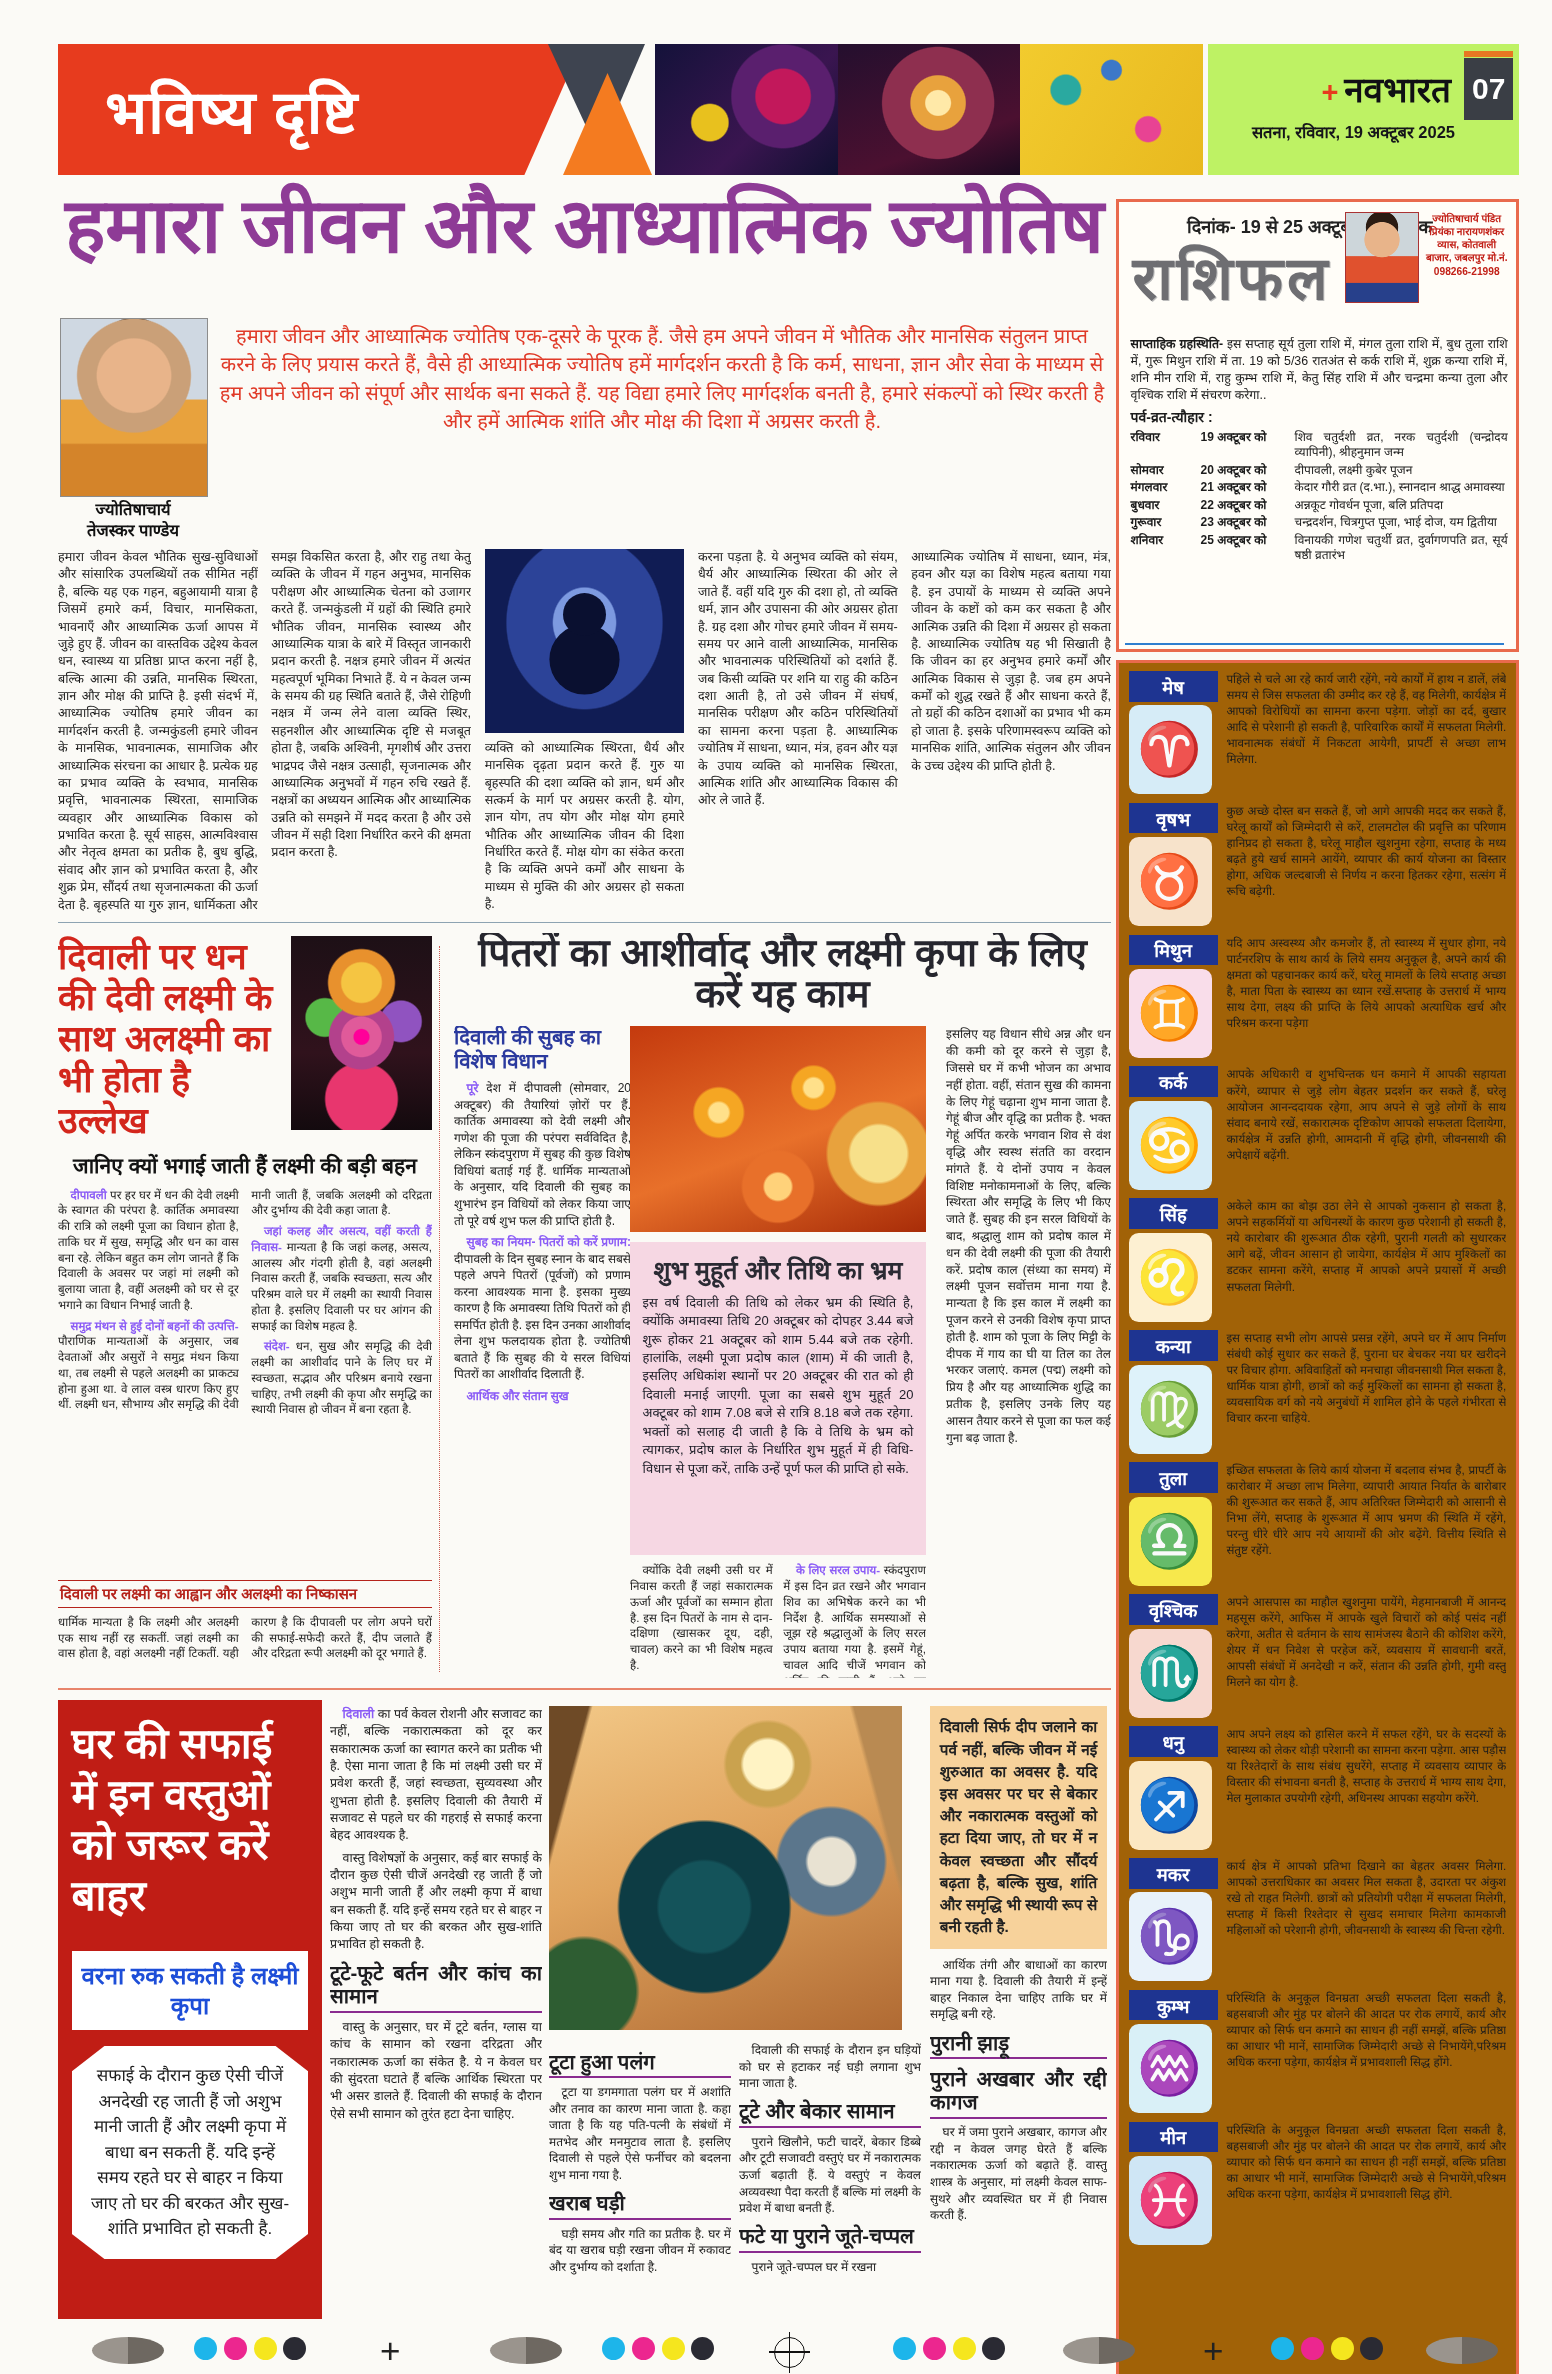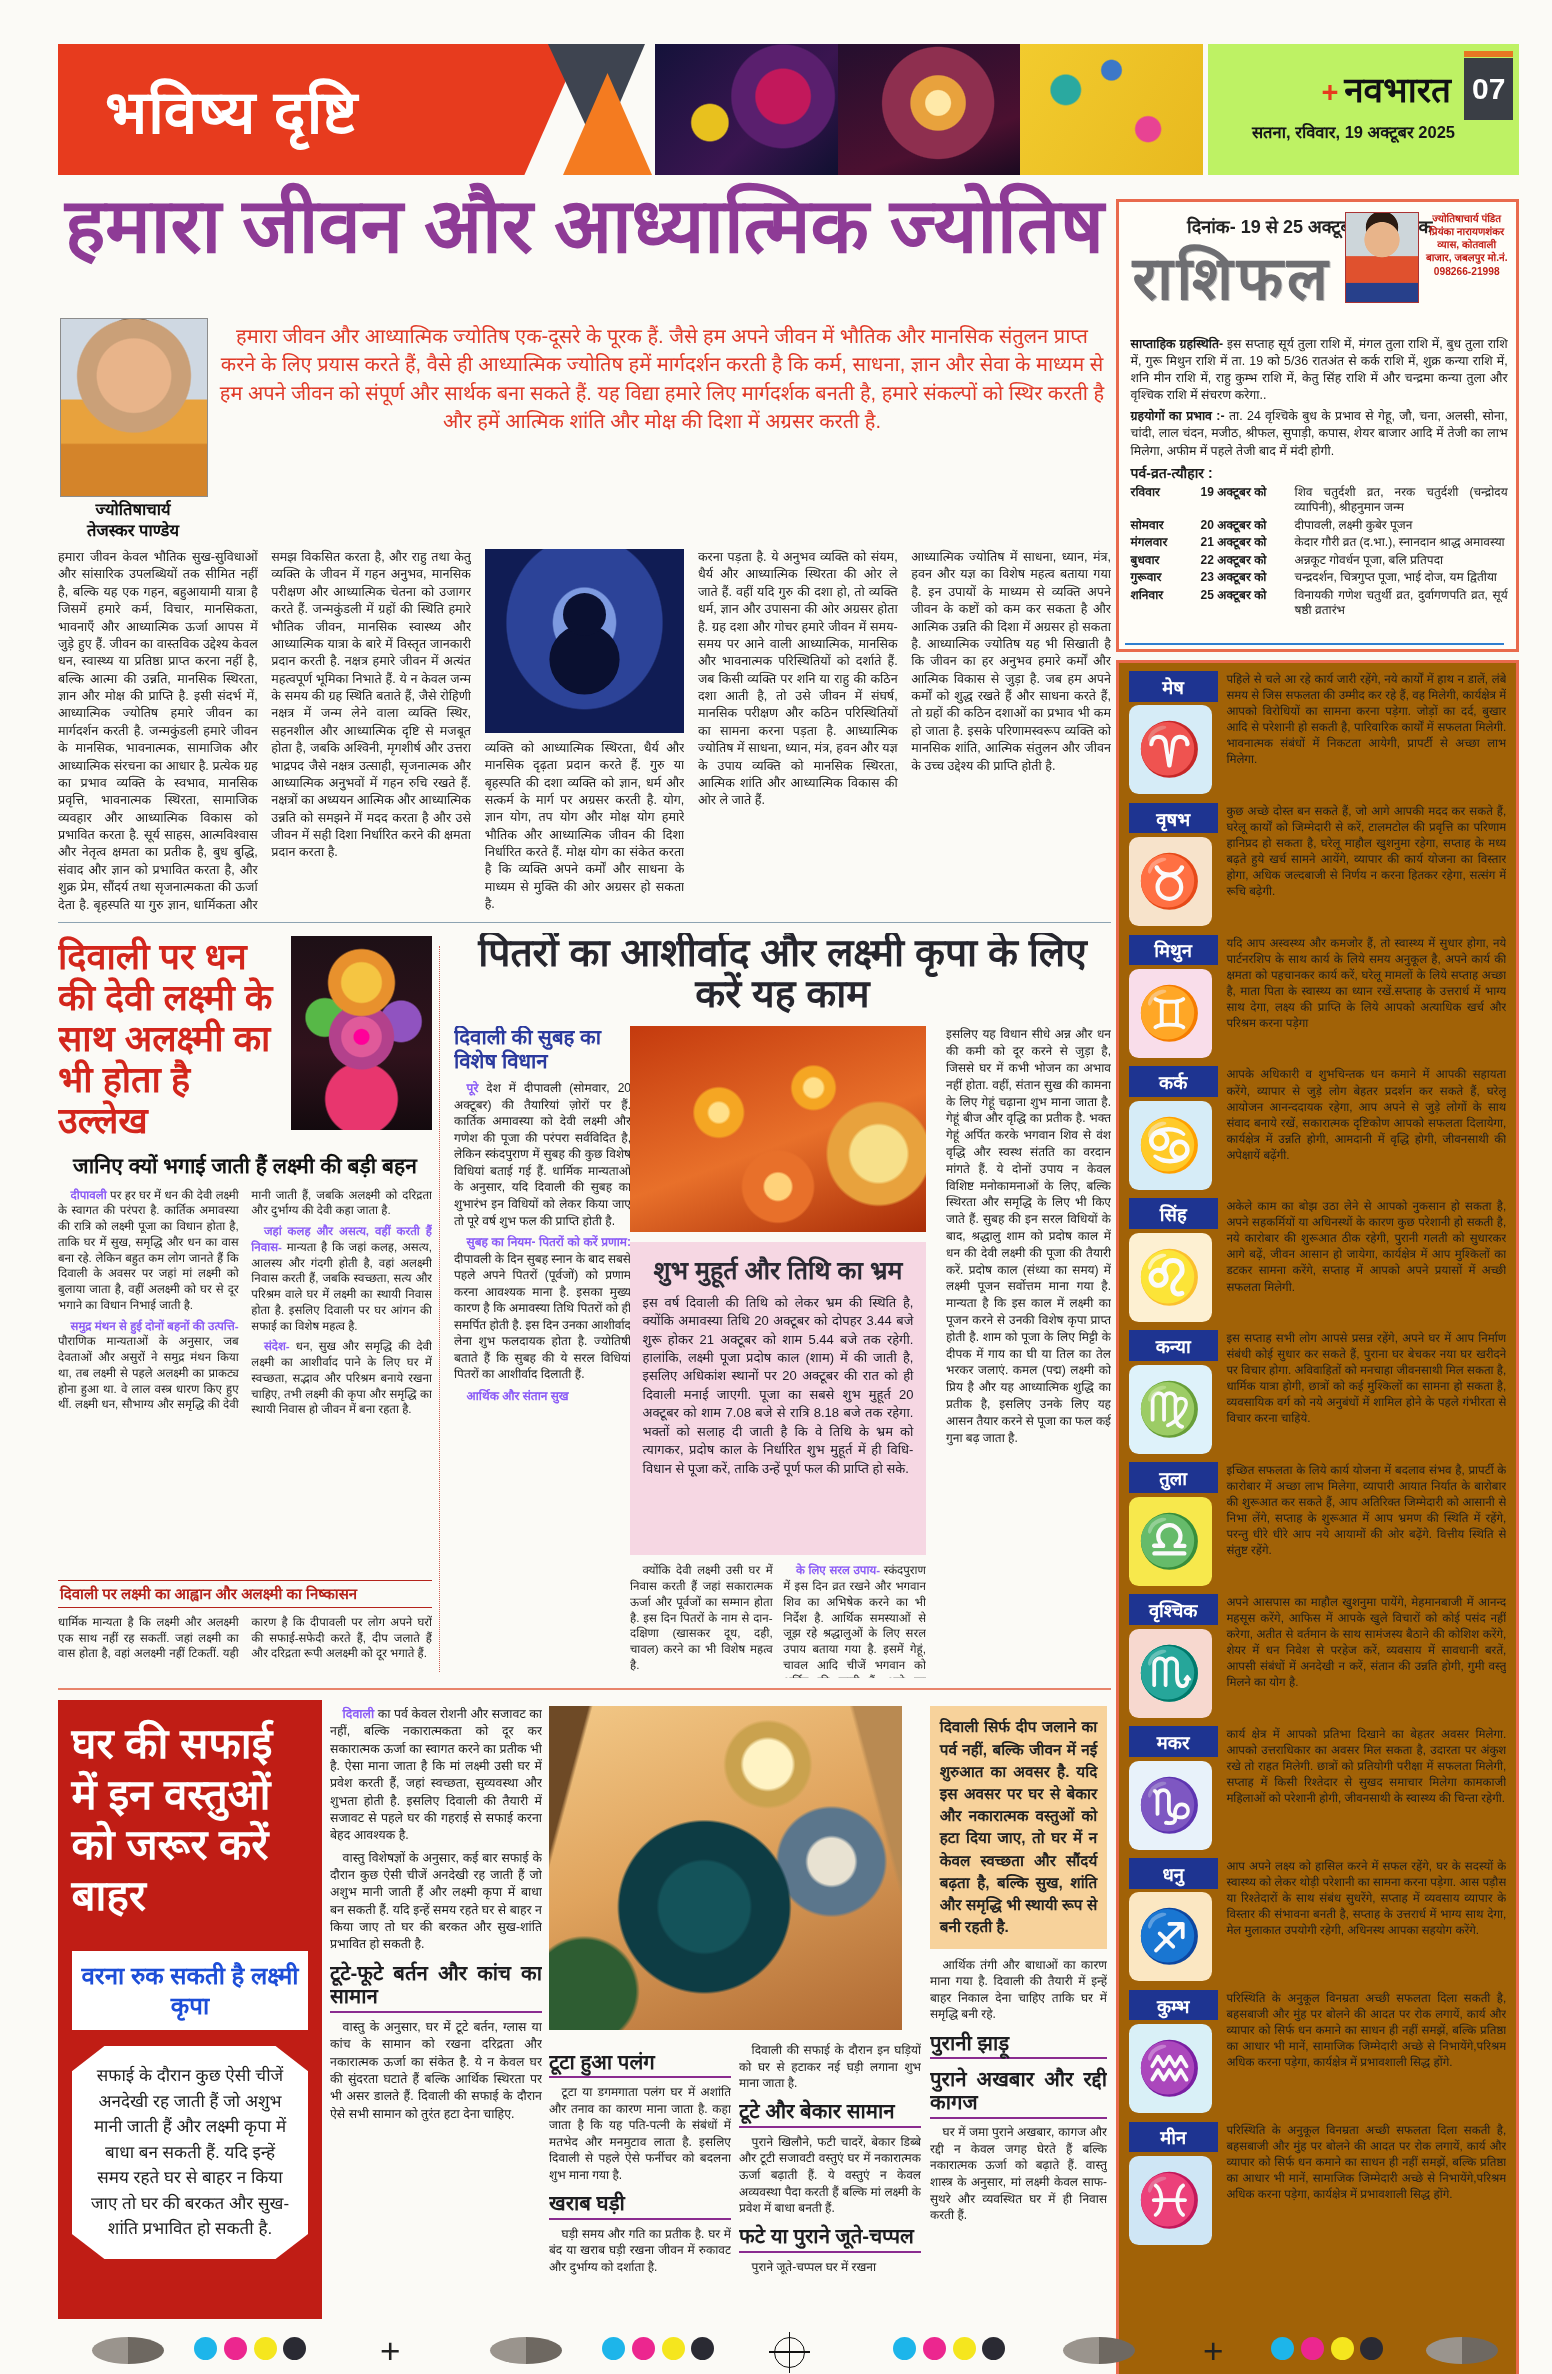--- a/index.html
+++ b/index.html
@@ -198,21 +198,20 @@
     </div>
   </div>
 
   <div class="abs hbox1">
     <div class="h-date">दिनांक-  19 से 25 अक्टूबर 2025 तक</div>
     <div class="h-title">राशिफल</div>
     <div class="h-photo"></div>
     <div class="h-info">ज्योतिषाचार्य पंडित प्रियंका नारायणशंकर व्यास, कोतवाली बाजार, जबलपुर मो.नं. 098266-21998</div>
     <div class="h-paras">
       <p><b>साप्ताहिक ग्रहस्थिति-</b> <span>इस सप्ताह सूर्य तुला राशि में, मंगल तुला राशि में, बुध तुला राशि में, गुरू मिथुन राशि में ता. 19 को 5/36 रातअंत से कर्क राशि में, शुक्र कन्या राशि में, शनि मीन राशि में, राहु कुम्भ राशि में, केतु सिंह राशि में और चन्द्रमा कन्या तुला और वृश्चिक राशि में संचरण करेगा..</span></p>
-      <p><b>ग्रहयोगों का प्रभाव :-</b> <span>ता. 24 वृश्चिके बुध के प्रभाव से गेहू, जौ, चना, अलसी, सोना, चांदी, लाल चंदन, मजीठ, श्रीफल, सुपाड़ी, कपास, शेयर बाजार आदि में तेजी का लाभ मिलेगा, अफीम में पहले तेजी बाद में मंदी होगी.</span></p>
       <div class="fest-label">पर्व-व्रत-त्यौहार :</div>
       <div id="fest-list">
           <div class="fest-row">
             <div class="fest-day">रविवार</div>
             <div class="fest-date">19 अक्टूबर को</div>
             <div class="fest-desc">शिव चतुर्दशी व्रत, नरक चतुर्दशी (चन्द्रोदय व्यापिनी), श्रीहनुमान जन्म</div>
           </div>
           <div class="fest-row">
             <div class="fest-day">सोमवार</div>
             <div class="fest-date">20 अक्टूबर को</div>
@@ -296,31 +295,31 @@
         </div>
         <div class="sign-row">
           <div class="sign-left">
             <div class="sign-badge">वृश्चिक</div>
             <div class="sign-icon" style="background: rgb(247, 216, 207); color: rgb(184, 69, 42);">♏</div>
           </div>
           <div class="sign-text">अपने आसपास का माहौल खुशनुमा पायेंगे, मेहमानबाजी में आनन्द महसूस करेंगे, आफिस में आपके खुले विचारों को कोई पसंद नहीं करेगा, अतीत से वर्तमान के साथ सामंजस्य बैठाने की कोशिश करेंगे, शेयर में धन निवेश से परहेज करें, व्यवसाय में सावधानी बरतें, आपसी संबंधों में अनदेखी न करें, संतान की उन्नति होगी, गुमी वस्तु मिलने का योग है.</div>
         </div>
         <div class="sign-row">
           <div class="sign-left">
+            <div class="sign-badge">धनु</div>
+            <div class="sign-icon" style="background: rgb(251, 231, 194); color: rgb(194, 42, 18);">♐</div>
+          </div>
+          <div class="sign-text">आप अपने लक्ष्य को हासिल करने में सफल रहेंगे, घर के सदस्यों के स्वास्थ्य को लेकर थोड़ी परेशानी का सामना करना पड़ेगा. आस पड़ौस या रिश्तेदारों के साथ संबंध सुधरेंगे, सप्ताह में व्यवसाय व्यापार के विस्तार की संभावना बनती है, सप्ताह के उत्तरार्ध में भाग्य साथ देगा, मेल मुलाकात उपयोगी रहेगी, अधिनस्थ आपका सहयोग करेंगे.</div>
+        </div>
+        <div class="sign-row">
+          <div class="sign-left">
             <div class="sign-badge">मकर</div>
             <div class="sign-icon" style="background: rgb(232, 242, 250); color: rgb(194, 138, 58);">♑</div>
           </div>
           <div class="sign-text">कार्य क्षेत्र में आपको प्रतिभा दिखाने का बेहतर अवसर मिलेगा. आपको उत्तराधिकार का अवसर मिल सकता है, उदारता पर अंकुश रखे तो राहत मिलेगी. छात्रों को प्रतियोगी परीक्षा में सफलता मिलेगी, सप्ताह में किसी रिश्तेदार से सुखद समाचार मिलेगा कामकाजी महिलाओं को परेशानी होगी, जीवनसाथी के स्वास्थ्य की चिन्ता रहेगी.</div>
-        </div>
-        <div class="sign-row">
-          <div class="sign-left">
-            <div class="sign-badge">धनु</div>
-            <div class="sign-icon" style="background: rgb(251, 231, 194); color: rgb(194, 42, 18);">♐</div>
-          </div>
-          <div class="sign-text">आप अपने लक्ष्य को हासिल करने में सफल रहेंगे, घर के सदस्यों के स्वास्थ्य को लेकर थोड़ी परेशानी का सामना करना पड़ेगा. आस पड़ौस या रिश्तेदारों के साथ संबंध सुधरेंगे, सप्ताह में व्यवसाय व्यापार के विस्तार की संभावना बनती है, सप्ताह के उत्तरार्ध में भाग्य साथ देगा, मेल मुलाकात उपयोगी रहेगी, अधिनस्थ आपका सहयोग करेंगे.</div>
         </div>
         <div class="sign-row">
           <div class="sign-left">
             <div class="sign-badge">कुम्भ</div>
             <div class="sign-icon" style="background: rgb(217, 240, 247); color: rgb(212, 80, 42);">♒</div>
           </div>
           <div class="sign-text">परिस्थिति के अनुकूल विनम्रता अच्छी सफलता दिला सकती है, बहसबाजी और मुंह पर बोलने की आदत पर रोक लगायें, कार्य और व्यापार को सिर्फ धन कमाने का साधन ही नहीं समझें, बल्कि प्रतिष्ठा का आधार भी मानें, सामाजिक जिम्मेदारी अच्छे से निभायेंगे,परिश्रम अधिक करना पड़ेगा, कार्यक्षेत्र में प्रभावशाली सिद्ध होंगे.</div>
         </div>
         <div class="sign-row">
           <div class="sign-left">

